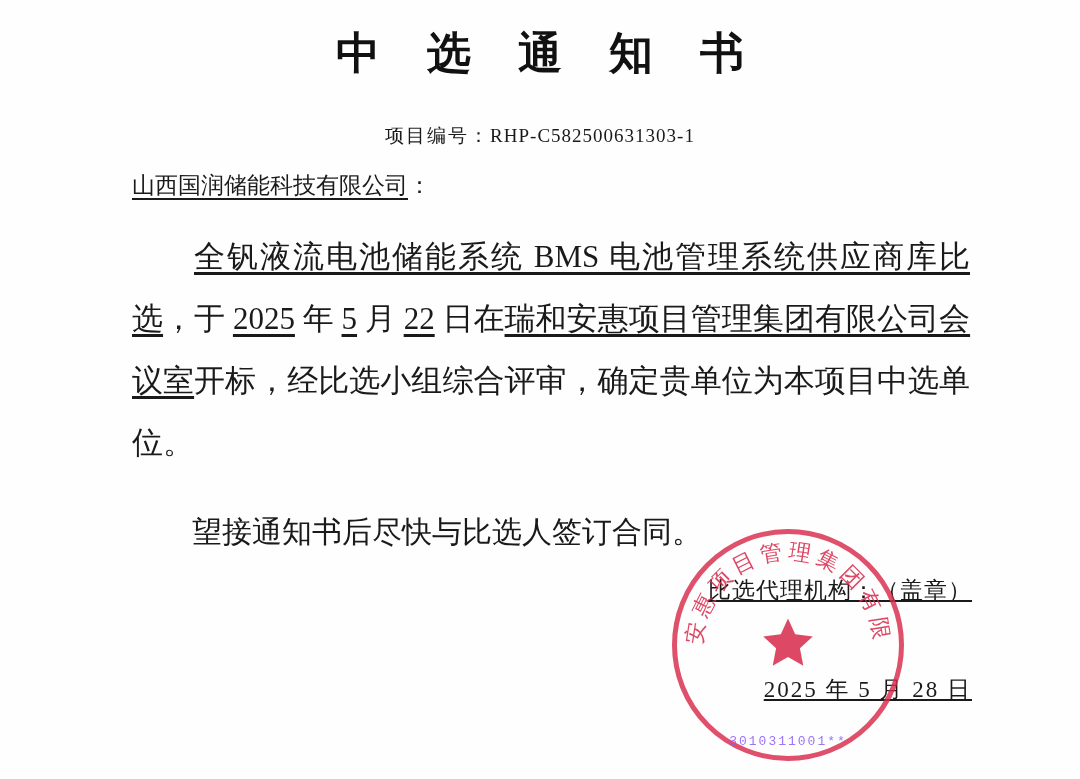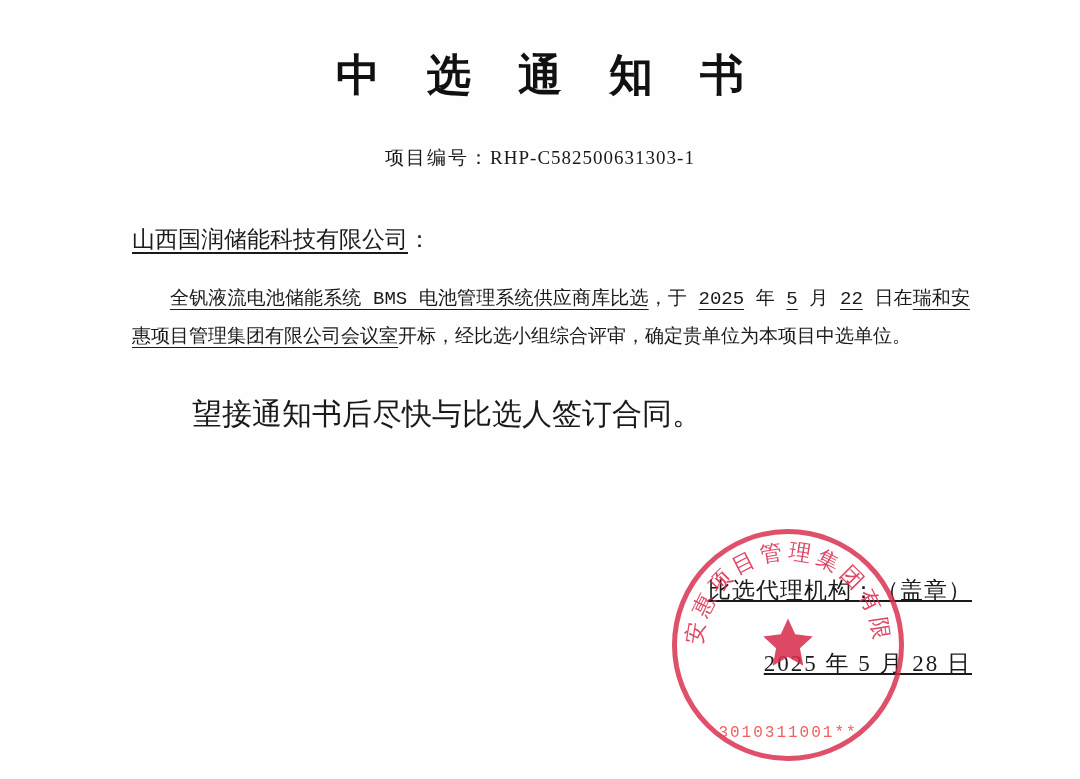--- a/index.html
+++ b/index.html
@@ -21,60 +21,59 @@
     width: 1080px;
     height: 779px;
     background: #fefefe;
   }
 
   .doc-title {
     text-align: center;
     font-size: 44px;
     font-weight: bold;
     letter-spacing: 18px;
-    padding-top: 46px;
+    padding-top: 24px;
     padding-left: 18px;
     color: #111111;
     font-family: "Liberation Serif", "DejaVu Serif", serif;
   }
 
   .project-no {
     text-align: center;
     font-size: 19px;
     margin-top: 40px;
     letter-spacing: 1px;
     color: #1a1a1a;
   }
 
   .project-no .label {
     letter-spacing: 2px;
   }
 
   .body-block {
-    margin-top: 52px;
+    margin-top: 20px;
     padding: 0 110px 0 132px;
   }
 
   .addressee {
     font-size: 23px;
     line-height: 1.5;
     margin-bottom: 22px;
   }
   .addressee .u {
     text-decoration: underline;
     text-underline-offset: 5px;
   }
 
   .para {
-    font-size: 19px;
+    font-size: 31px;
     line-height: 2.0;
     text-align: justify;
     text-justify: inter-ideograph;
     text-indent: 2em;
-    font-family: Liberation Mono, monospace;
   }
 
   .u {
     text-decoration: underline;
     text-underline-offset: 5px;
   }
 
   .para2 {
     font-size: 30px;
     line-height: 2.0;
@@ -91,21 +90,21 @@
     font-size: 23px;
     text-decoration: underline;
   }
 
   .sign-line {
     letter-spacing: 1px;
     white-space: nowrap;
   }
 
   .date-line {
-    margin-top: 42px;
+    margin-top: 68px;
     letter-spacing: 2px;
     white-space: nowrap;
     font-size: 23px;
   }
 
   
   .seal {
     position: absolute;
     left: 672px;
     top: 529px;
@@ -134,26 +133,26 @@
   }
   .seal-text-svg {
     position: absolute;
     inset: 0;
     opacity: 0.86;
   }
   .seal-code {
     position: absolute;
     left: 0;
     right: 0;
-    bottom: 19px;
+    bottom: 12px;
     text-align: center;
     font-family: "Liberation Mono", "DejaVu Sans Mono", monospace;
-    font-size: 16px;
+    font-size: 13px;
     letter-spacing: 2px;
-    color: #ef4444;
+    color: #8b5cf6;
     opacity: 0.85;
   }
 </style>
 </head>
 <body>
 
 <div class="page">
 
   <div class="doc-title">中 选 通 知 书</div>
 

